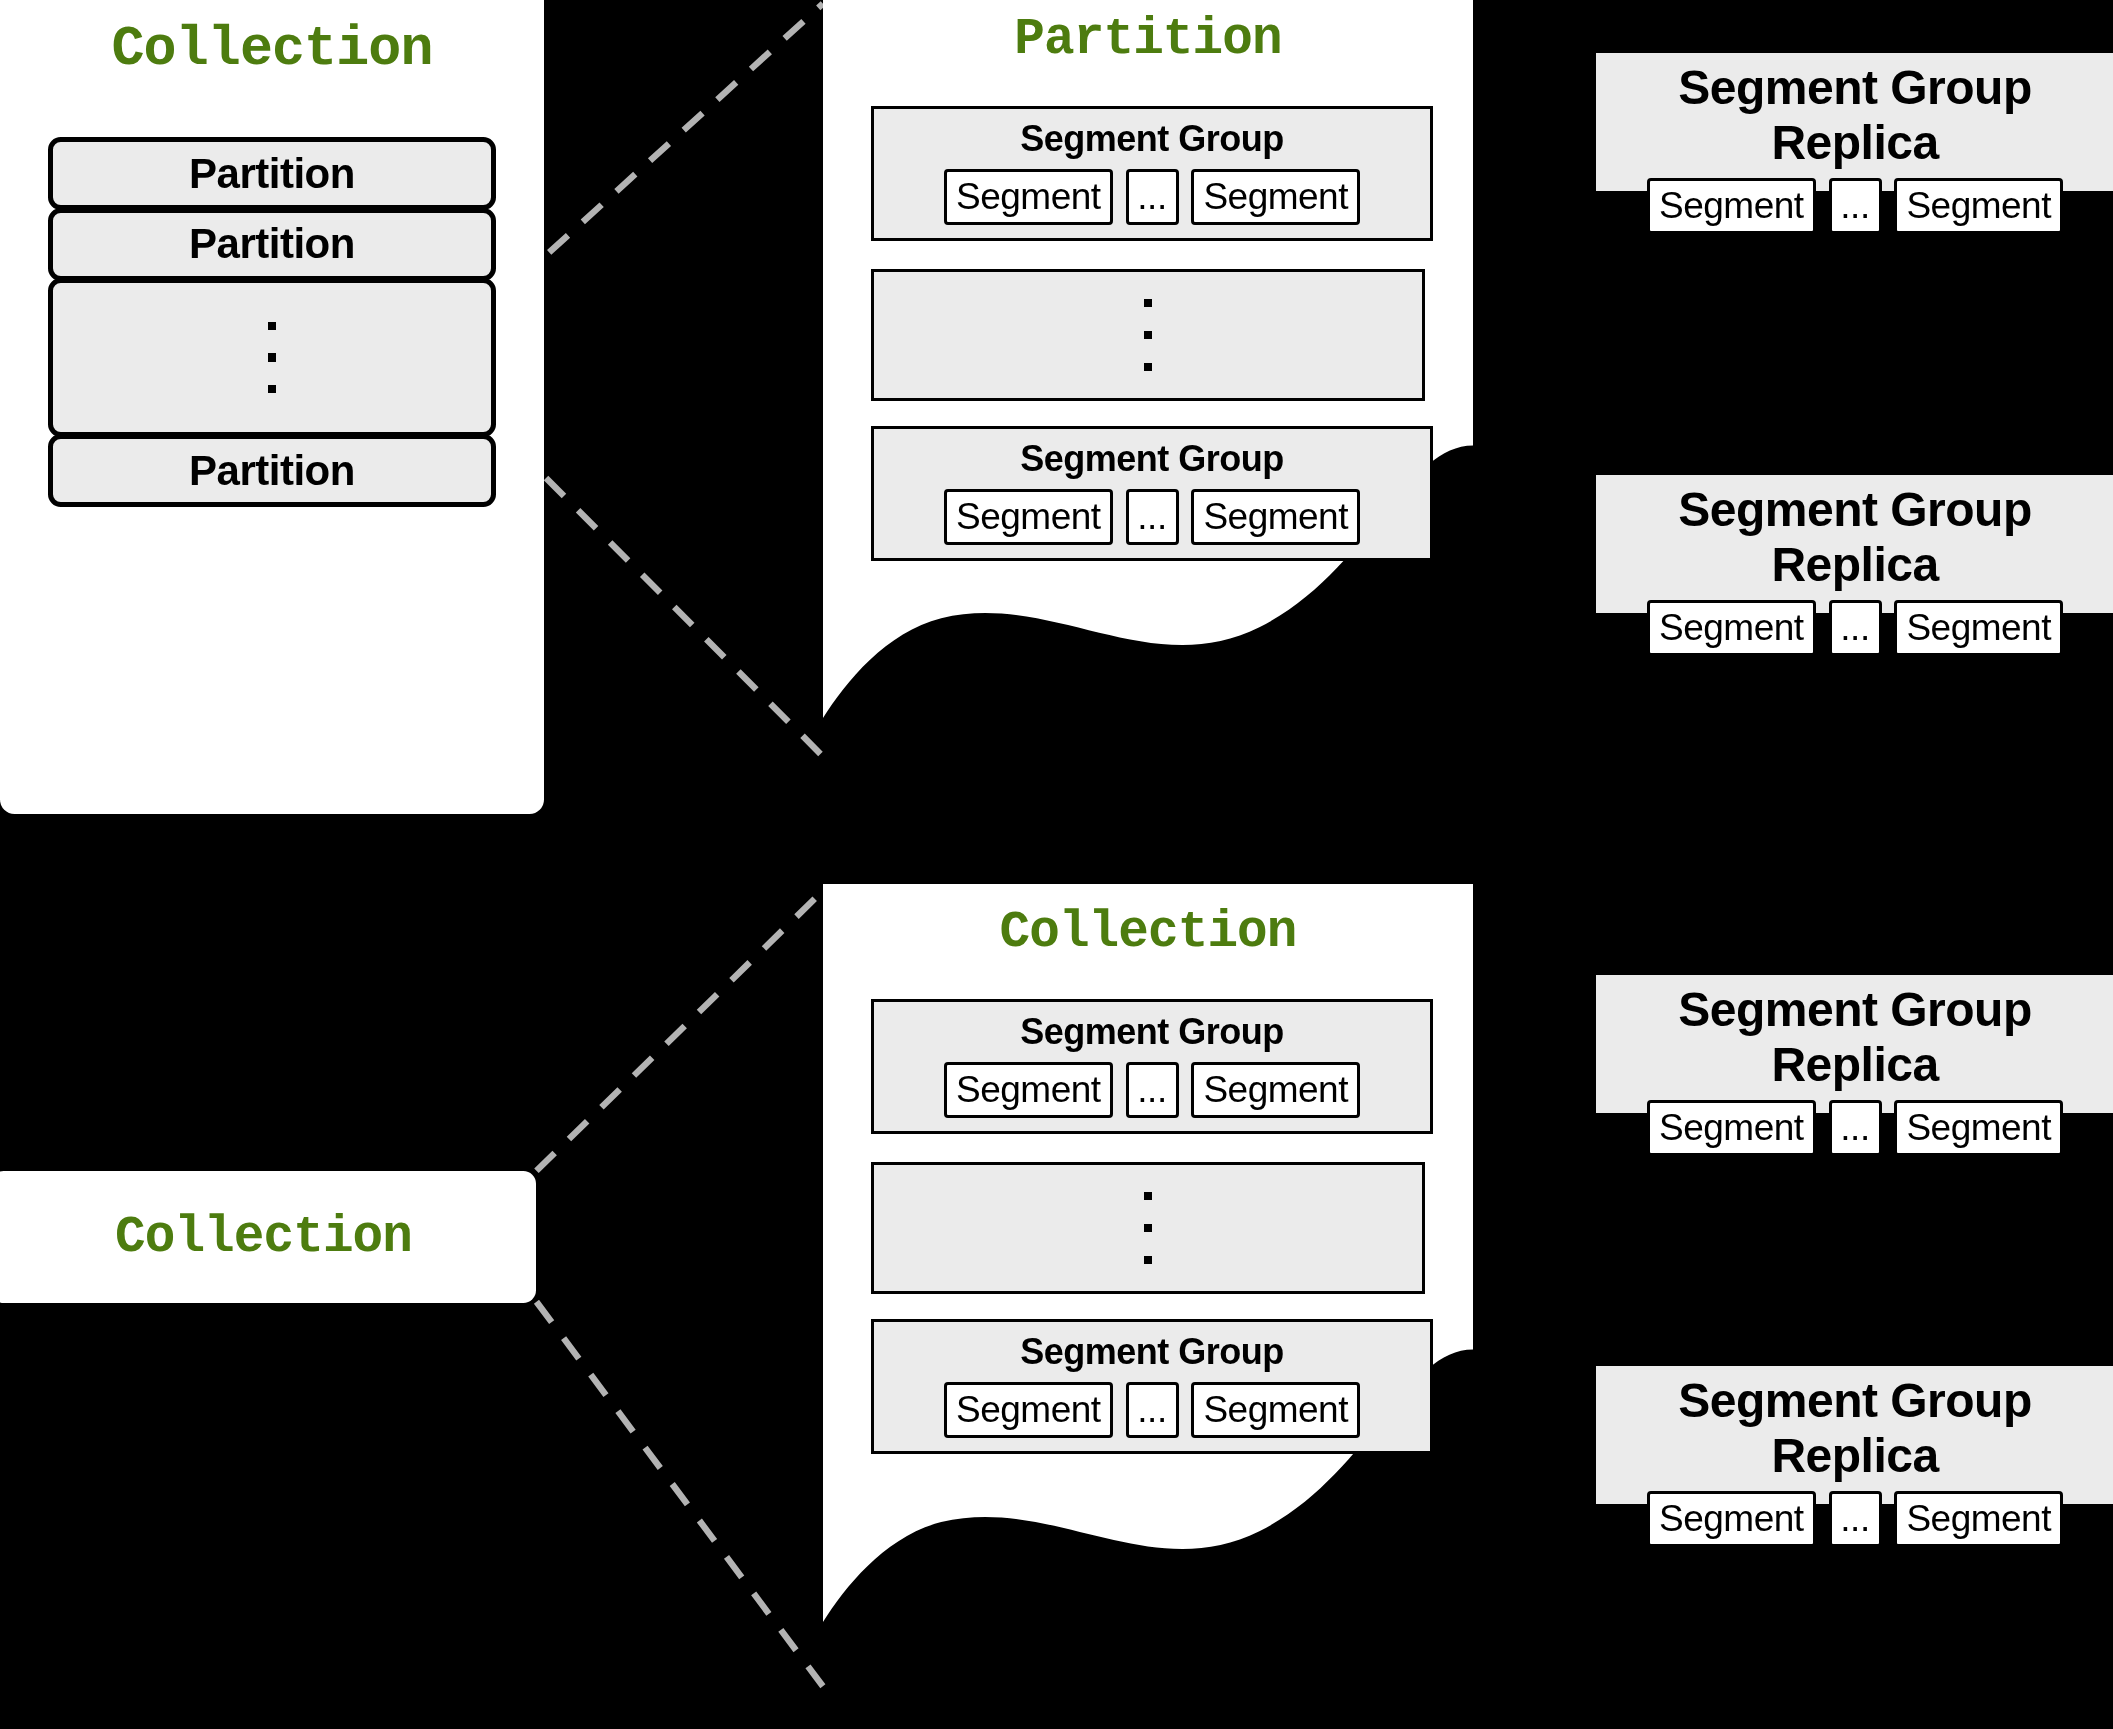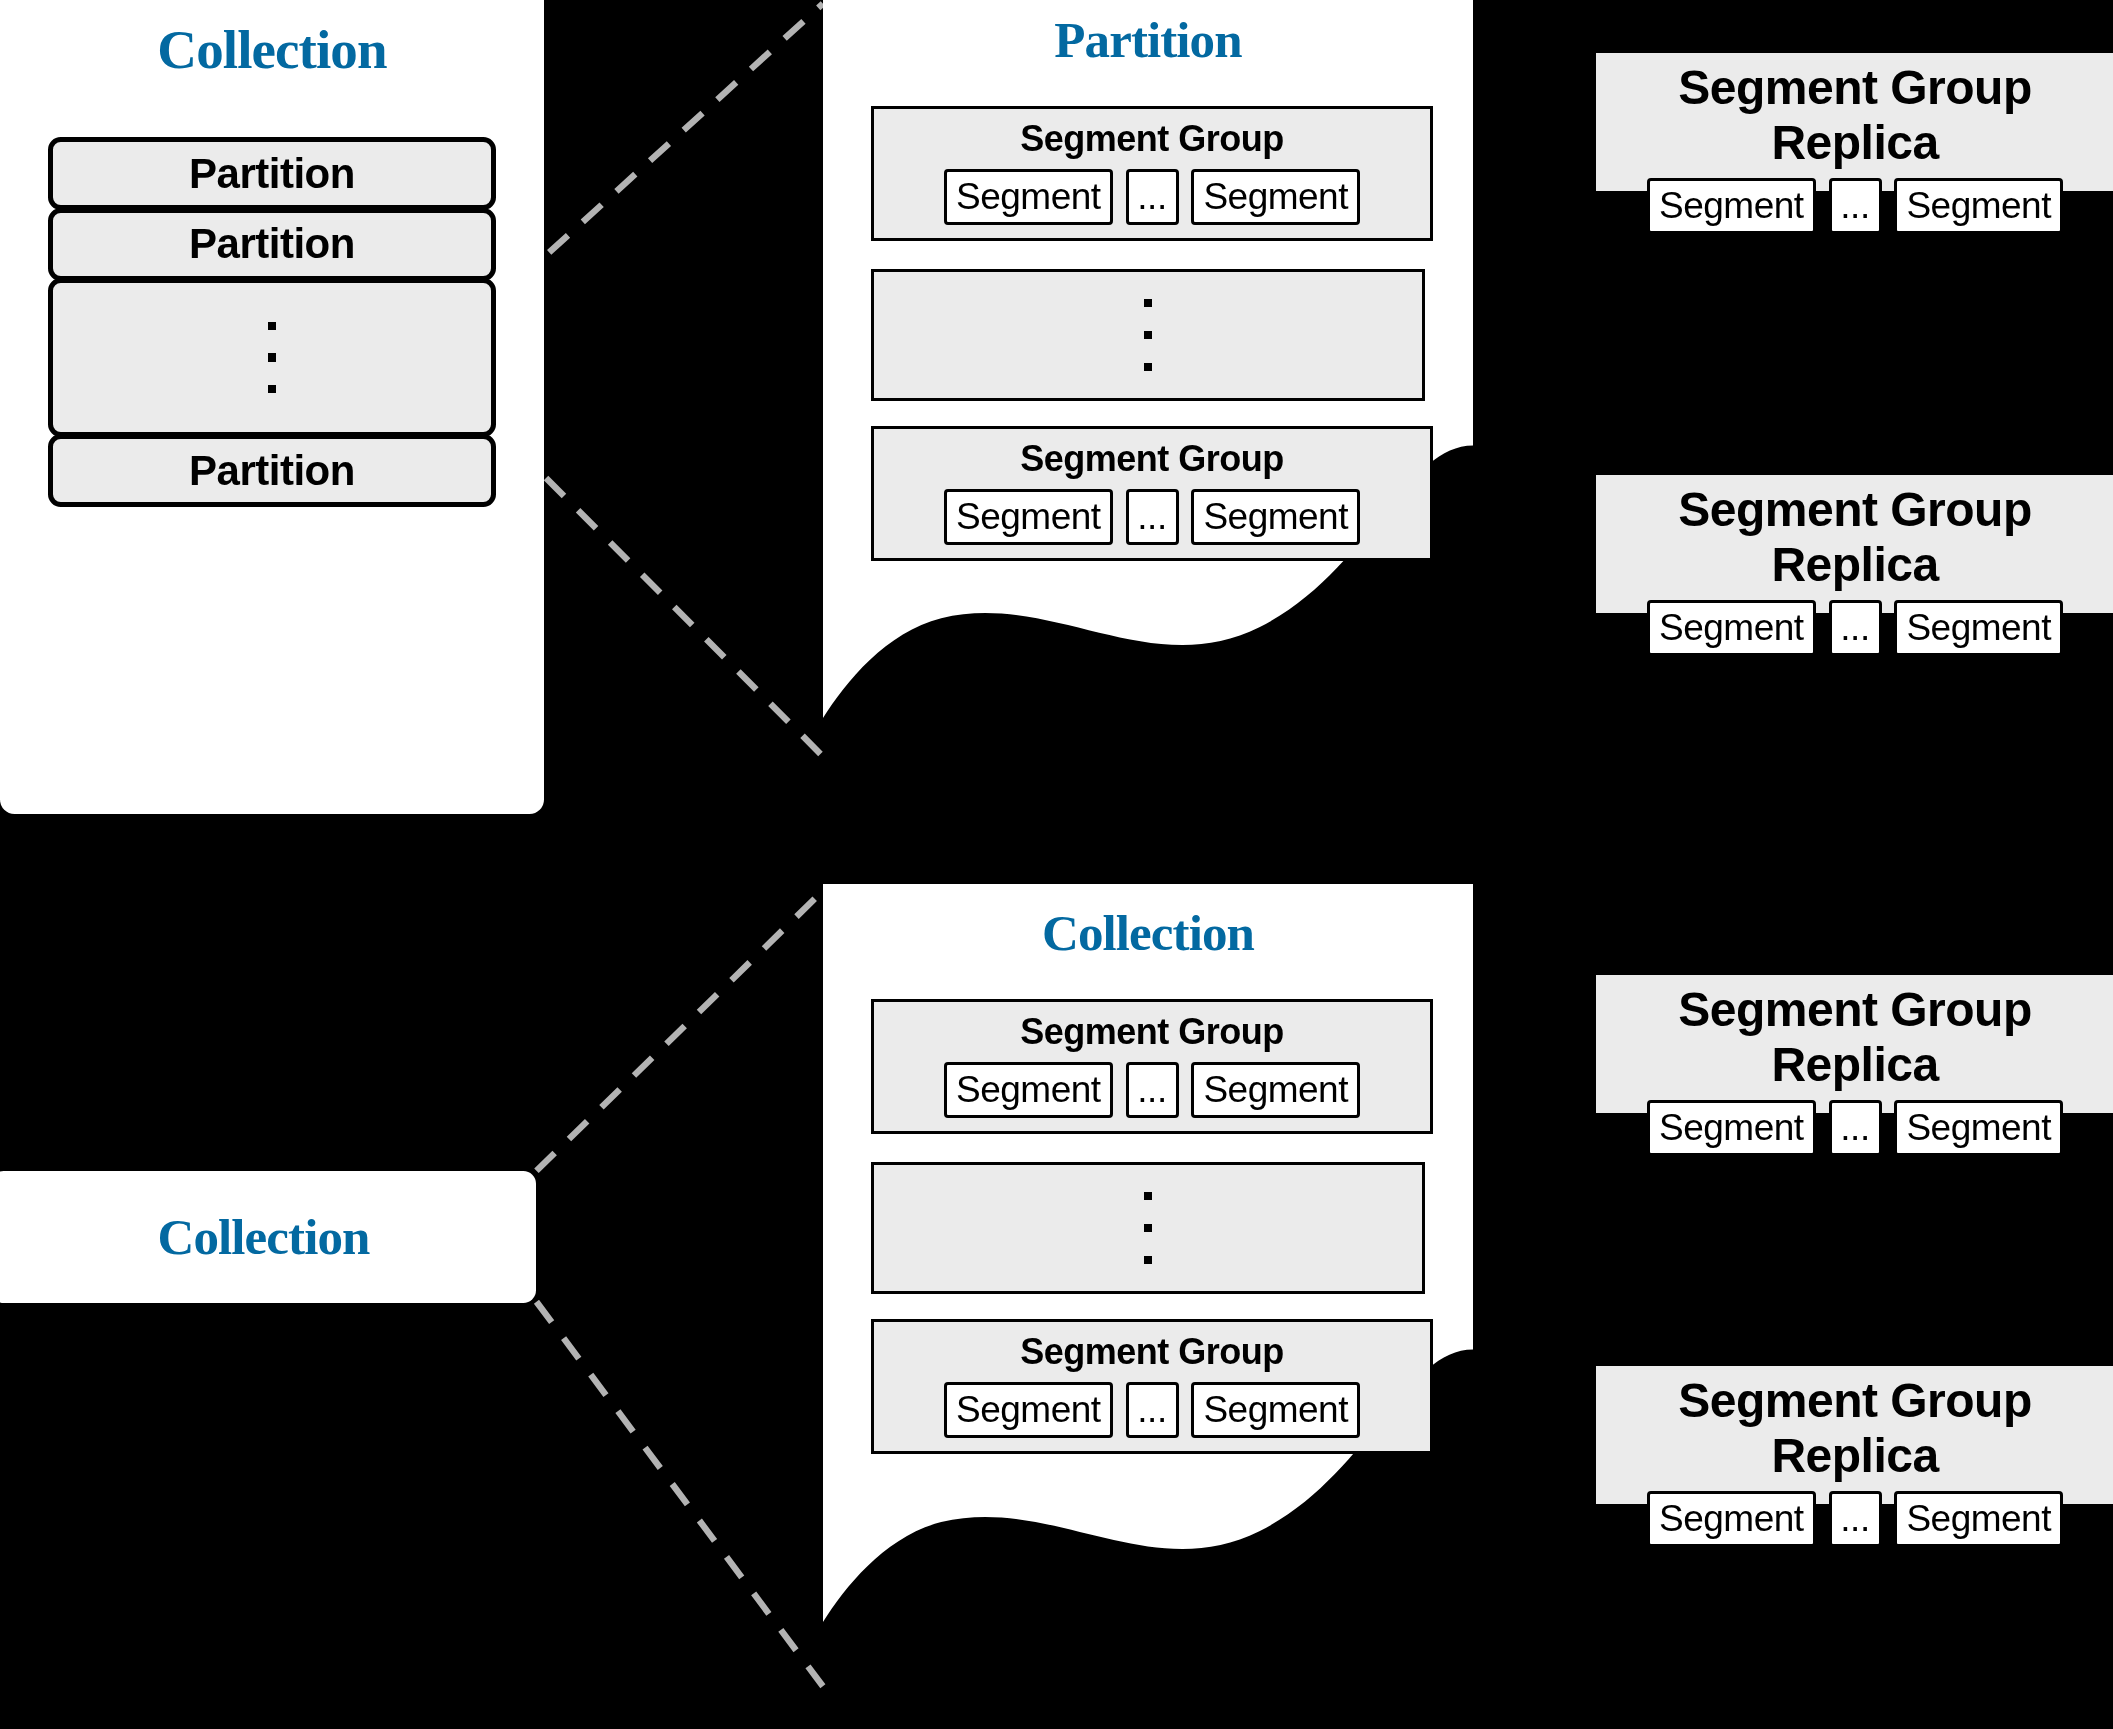--- a/index.html
+++ b/index.html
@@ -12,22 +12,22 @@
   .panel{position:absolute;background:#fff;box-sizing:border-box;}
   .panel.rounded{border-radius:12.7px;}
 
   
   .wavecard{position:absolute;}
   .wavecard svg{position:absolute;left:0;top:0;width:100%;height:100%;}
   .wavecard .inner{position:absolute;left:0;top:0;width:100%;}
 
   
   .coll-title{
-    text-align:center;color:#0369a1;font-weight:bold;
-    font-family:Liberation Serif, serif;
+    text-align:center;color:#4d7c0f;font-weight:bold;
+    font-family:Liberation Mono, monospace;
     letter-spacing:-0.9px;
   }
 
   .part-list{position:absolute;left:48px;right:48px;}
   .part-row{
     background:#ebebeb;border:5.5px solid #000;border-radius:12.7px;
     box-sizing:border-box;display:flex;align-items:center;justify-content:center;
     color:#000;font-weight:bold;font-size:42px;letter-spacing:-0.5px;
     margin-bottom:-2.7px;position:relative;
   }

